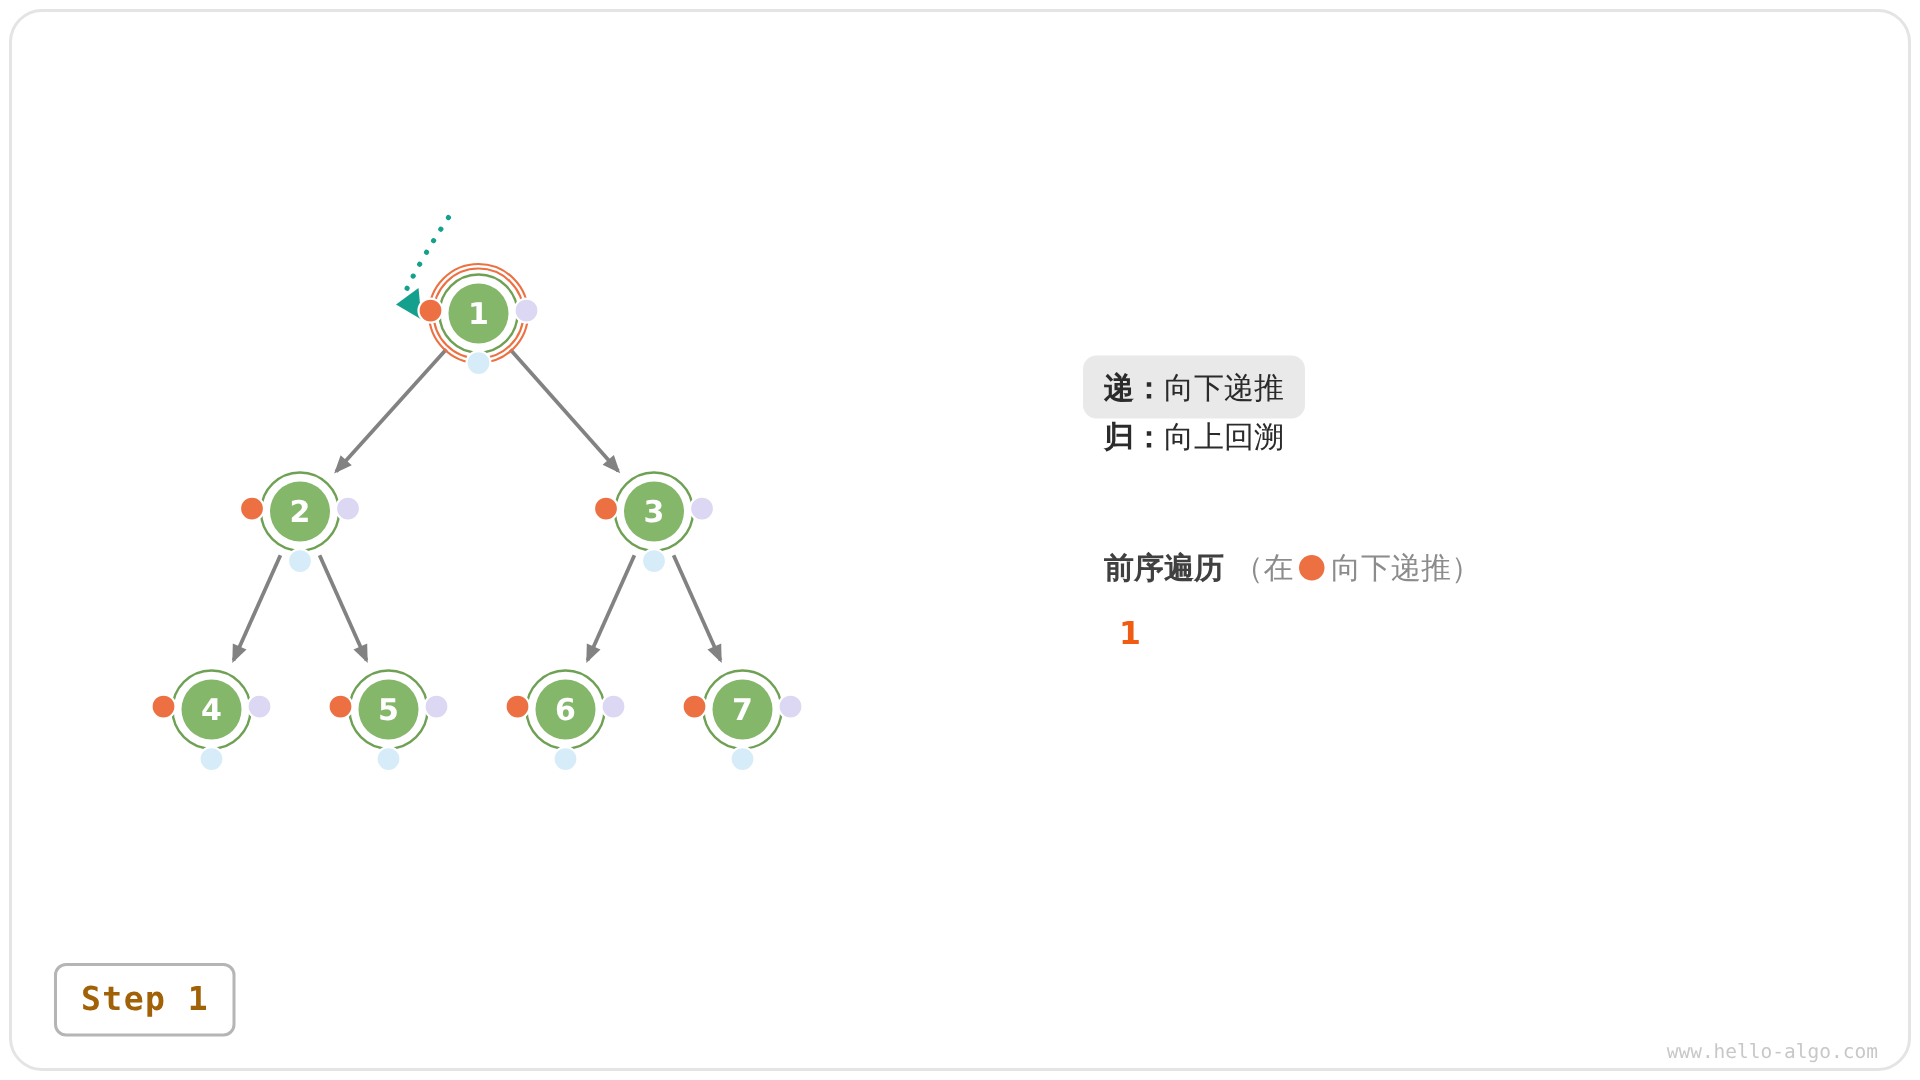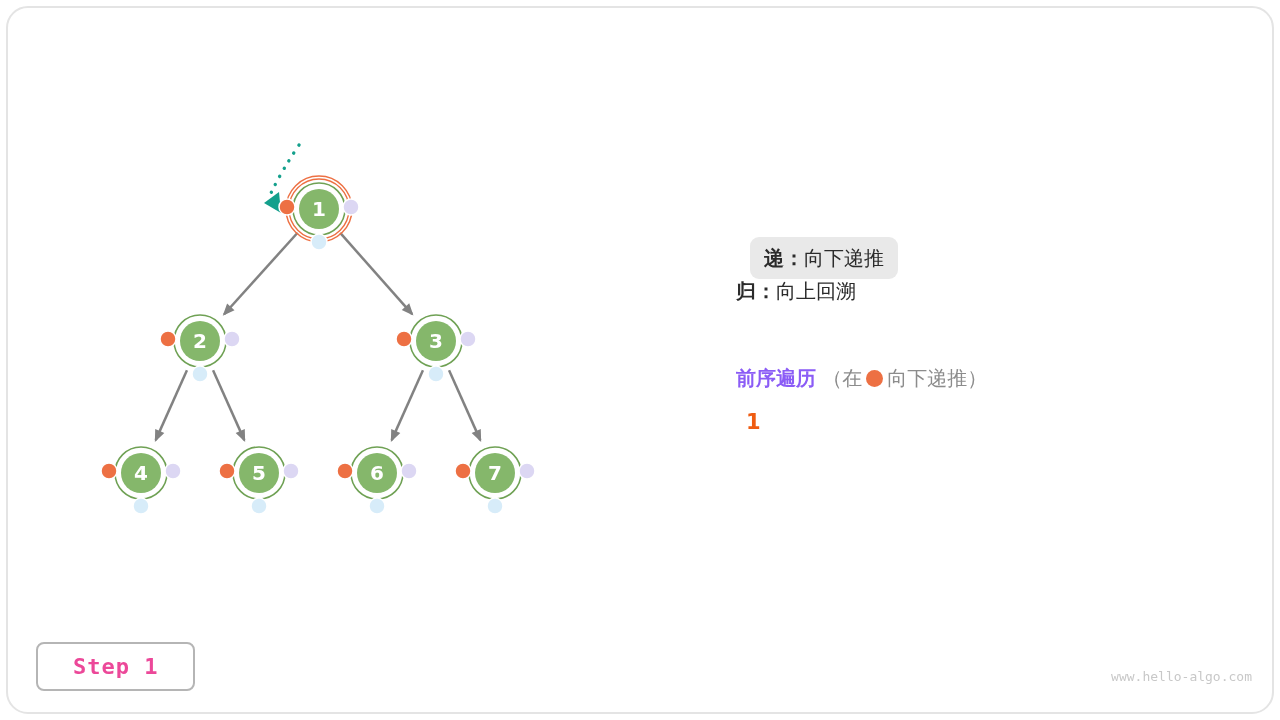--- a/index.html
+++ b/index.html
@@ -10,50 +10,50 @@
   }
   .frame{
     position:absolute;inset:6px;border:2px solid #e4e4e4;border-radius:22px;
     pointer-events:none;
   }
   svg.tree{position:absolute;left:0;top:0;}
 
   .tag{
     position:absolute;left:722px;top:237px;
     background:#e9e9e9;border-radius:9px;padding:9px 14px;
-    font-size:20px;color:#2b2b2b;line-height:1.2;margin-left:28px;
+    font-size:20px;color:#2b2b2b;line-height:1.2;
   }
   .key{font-weight:700;}
   .line2{
     position:absolute;left:736px;top:279px;
     font-size:20px;color:#2b2b2b;line-height:1.2;
   }
   .line3{
     position:absolute;left:736px;top:366px;
     font-size:20px;color:#2b2b2b;line-height:1.2;
   }
-  .line3 .title{font-weight:700;color:#8b5cf6;text-align:right;}
+  .line3 .title{font-weight:700;color:#404040;text-align:right;}
   .muted{color:#8c8c8c;}
   .dot-inline{
     display:inline-block;width:17px;height:17px;border-radius:50%;
     background:#ED7043;vertical-align:-2px;margin:0 4px;
   }
   .result{
     position:absolute;left:746px;top:410px;
     font-size:21px;font-weight:700;color:#ef5c12;
   }
   .step{
     position:absolute;left:36px;top:642px;
     border:2px solid #b5b5b5;border-radius:8px;background:#fff;
-    padding:10px 35px;
+    padding:10px 16px;
     font-family:"DejaVu Sans Mono","Liberation Mono",monospace;
-    font-weight:700;font-size:22px;color:#ec4899;letter-spacing:1px;
+    font-weight:700;font-size:22px;color:#a16207;letter-spacing:1px;
   }
   .watermark{
-    position:absolute;right:28px;bottom:36px;
+    position:absolute;right:28px;bottom:11px;
     font-family:"DejaVu Sans Mono","Liberation Mono",monospace;
     font-size:13px;color:#c8c8c8;
   }
 </style>
 </head>
 <body>
 
 <div class="frame"></div>
 
 <svg class="tree" width="1280" height="720">

